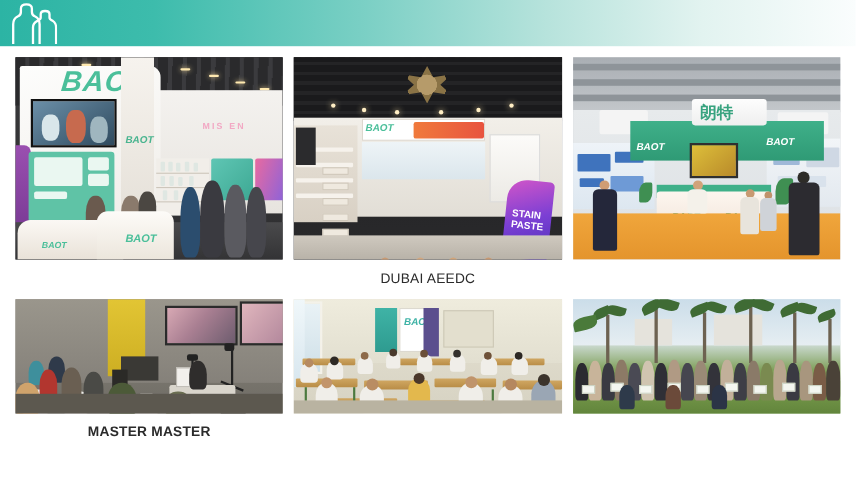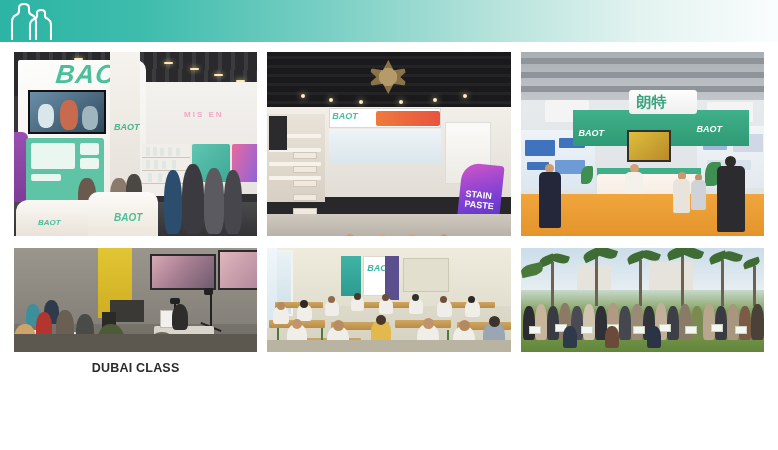--- a/index.html
+++ b/index.html
@@ -290,20 +290,21 @@
         <div class="person" style="left:104px">
           <div class="head" style="background:#d4a67d"></div>
         </div>
         <div class="person" style="left:134px">
           <div class="head" style="background:#d2a478"></div>
         </div>
         <div class="person" style="left:166px">
           <div class="head" style="background:#c89870"></div>
         </div>
       </div>
+      <div class="caption">DUBAI AEEDC</div>
     </div>
 
     <div class="cell">
       <div class="photo p3">
         <div class="layer ceil"></div>
         <div class="beam" style="top:6px"></div>
         <div class="beam" style="top:20px"></div>
         <div class="beam" style="top:34px"></div>
         <div class="layer hall"></div>
         <div class="layer booth-l">
@@ -383,21 +384,21 @@
         <div class="aud" style="left:30px;top:52px;width:15px;height:24px;background:#2f3a4a"></div>
         <div class="aud" style="left:22px;top:64px;width:16px;height:28px;background:#b2362f"></div>
         <div class="aud" style="left:42px;top:62px;width:18px;height:32px;background:#6a5f52"></div>
         <div class="aud" style="left:62px;top:66px;width:18px;height:32px;background:#4a4a46"></div>
         <div class="aud" style="left:0px;top:76px;width:22px;height:30px;background:#cfa36c"></div>
         <div class="aud" style="left:84px;top:76px;width:26px;height:30px;background:#4c5a38"></div>
         <div class="aud" style="left:136px;top:84px;width:24px;height:22px;background:#6b6f52"></div>
         <div class="aud" style="left:186px;top:88px;width:24px;height:18px;background:#5a5a52"></div>
         <div class="layer floor"></div>
       </div>
-      <div class="caption">DUBAI CLASS</div>
+      <div class="caption">MASTER MASTER</div>
     </div>
 
     <div class="cell">
       <div class="photo p5">
         <div class="layer wall"></div>
         <div class="layer win"></div>
         <div class="layer win2"></div>
         <div class="layer banner"></div>
         <div class="layer banner2">
           <div class="bl" style="left:3px;top:6px;font-size:9px">BAOT</div>

